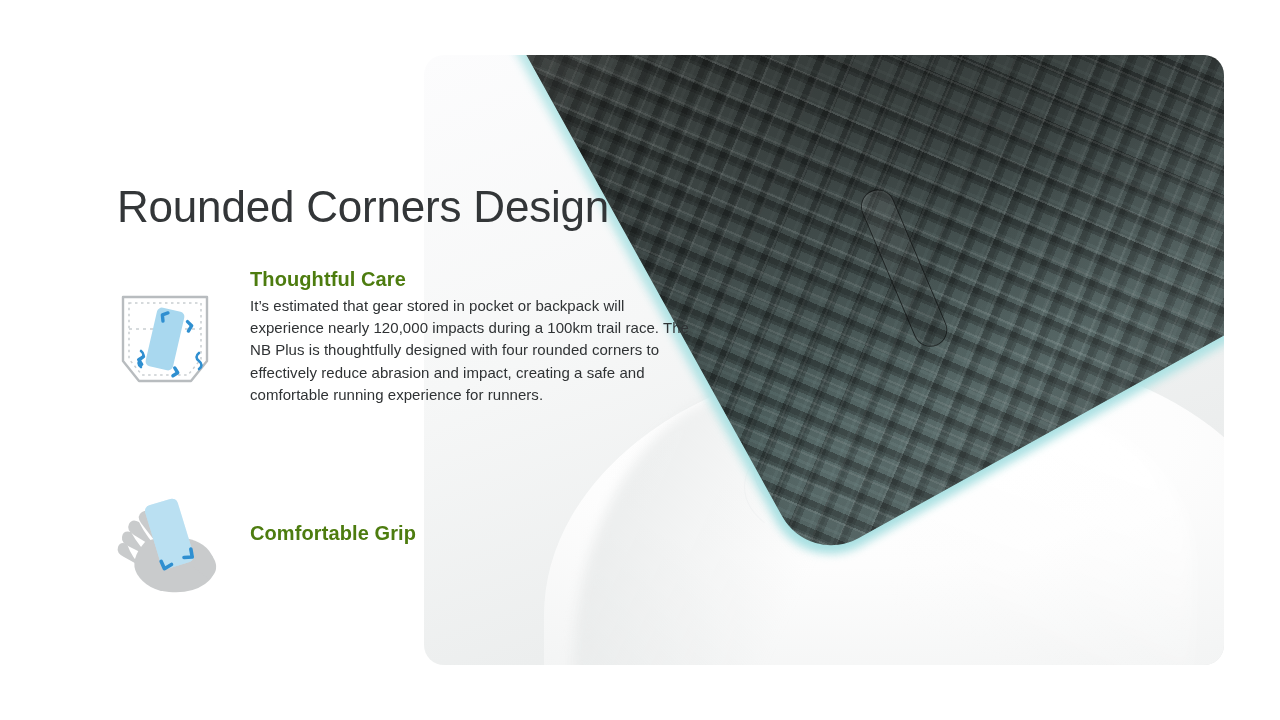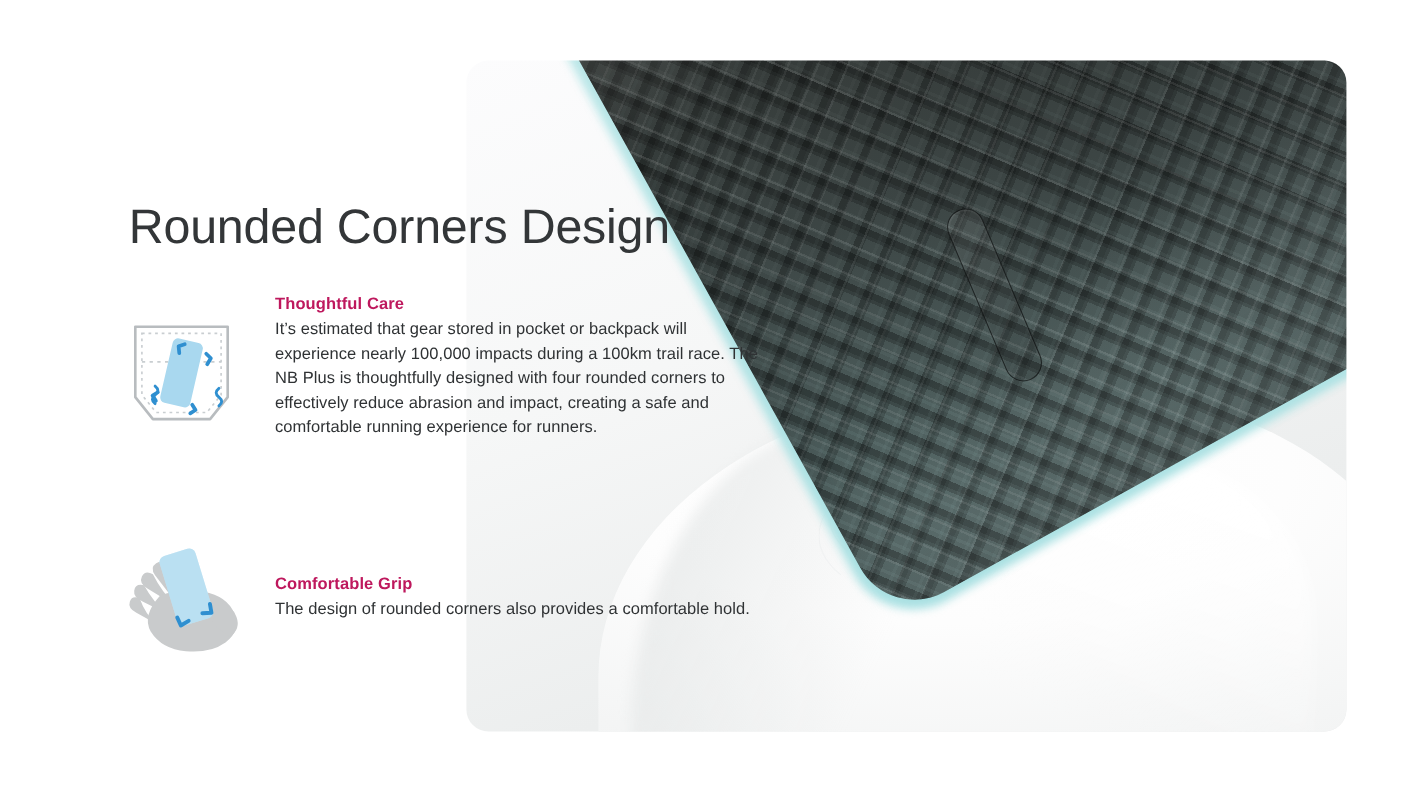--- a/index.html
+++ b/index.html
@@ -101,21 +101,21 @@
   
   .headline {
     position:absolute; left:117px; top:183px;
     font-size:44px; font-weight:400; letter-spacing:-.2px;
     color:#333638; line-height:1.1; white-space:nowrap;
   }
   .feature { position:absolute; }
   .feature .icon { position:absolute; left:0; top:0; }
   .feature .body { position:absolute; left:135px; top:0; width:440px; }
   .feature-title {
-    font-size:15px; font-weight:700; color:#be185d;
+    font-size:20px; font-weight:700; color:#4d7c0f;
     margin-bottom:4px; letter-spacing:.1px;
   }
   .feature-text {
     font-size:15px; font-weight:400; color:#2f3234;
     line-height:1.48; letter-spacing:.05px;
   }
   #feature-0 { left:115px; top:268px; }
   #feature-1 { left:115px; top:498px; }
   #feature-0 .icon { top:23px; }
   #feature-1 .icon { top:0px; }
@@ -167,21 +167,21 @@
           <polyline points="66,74 70,78 66,82" transform="rotate(13 50 48)"></polyline>
         </g>
         <g stroke="#2f8fd0" stroke-width="2.6" fill="none" stroke-linecap="round">
           <path d="M26 60 q5 4 0 8 q-5 4 0 8"></path>
           <path d="M84 62 q-5 4 0 8 q5 4 0 8"></path>
         </g>
       </svg>
     </div>
     <div class="body">
       <div class="feature-title">Thoughtful Care</div>
-      <div class="feature-text">It’s estimated that gear stored in pocket or backpack will experience nearly 100,000 impacts during a 100km trail race. The NB Plus is thoughtfully designed with four rounded corners to effectively reduce abrasion and impact, creating a safe and comfortable running experience for runners.</div>
+      <div class="feature-text">It’s estimated that gear stored in pocket or backpack will experience nearly 120,000 impacts during a 100km trail race. The NB Plus is thoughtfully designed with four rounded corners to effectively reduce abrasion and impact, creating a safe and comfortable running experience for runners.</div>
     </div>
   </div>
 
   <div class="feature" id="feature-1">
     <div class="icon">
       <svg width="108" height="96" viewBox="0 0 108 96" xmlns="http://www.w3.org/2000/svg">
         <g fill="#c9cbcc">
           <path d="M12 46 q-7 -3 -9 3 q-2 6 6 10 l18 10 q-10 -9 -15 -23 Z"></path>
           <path d="M16 34 q-8 -2 -9 5 q-1 6 8 10 l22 11 q-13 -11 -21 -26 Z"></path>
           <path d="M24 24 q-7 -4 -10 2 q-3 6 5 11 l26 16 q-13 -13 -21 -29 Z"></path>
@@ -194,17 +194,16 @@
           <rect x="40" y="2" width="34" height="66" rx="6" fill="#a9d8ef" opacity=".55"></rect>
         </g>
         <g stroke="#2f8fd0" stroke-width="3.6" fill="none" stroke-linecap="round" stroke-linejoin="round">
           <polyline points="41,59 42,67 50,65" transform="rotate(-17 58 44)"></polyline>
           <polyline points="73,56 72,64 64,62" transform="rotate(-17 58 44)"></polyline>
         </g>
       </svg>
     </div>
     <div class="body">
       <div class="feature-title">Comfortable Grip</div>
-      <div class="feature-text">The design of rounded corners also provides a comfortable hold.</div>
     </div>
   </div>
 
 </div>
 
 </body></html>

